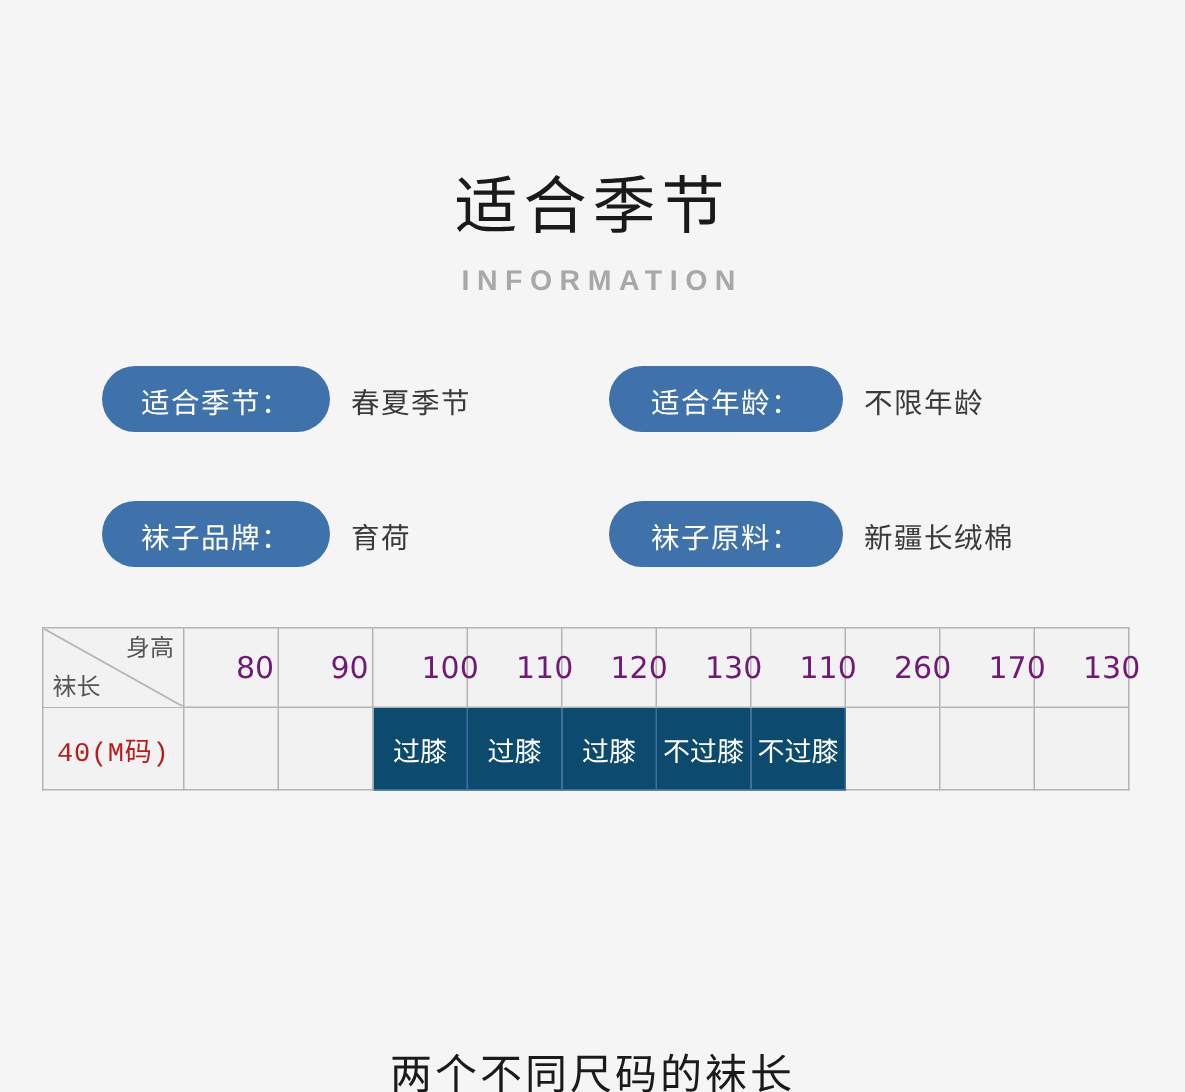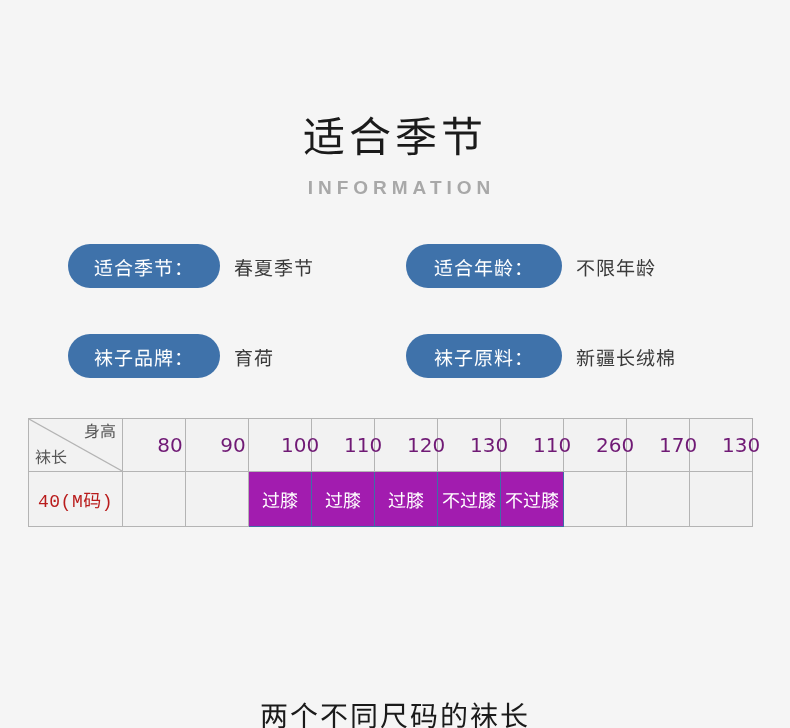--- a/index.html
+++ b/index.html
@@ -126,21 +126,21 @@
     font-size: 20px;
     padding-left: 32px;
   }
   table.size-table td.row-label {
     color: #b91c1c;
     font-size: 18px;
     letter-spacing: 0.5px;
     font-family: Liberation Mono, monospace;
   }
   table.size-table td.filled {
-    background: #a21caf;
+    background: #0c4a6e;
     color: #ffffff;
     font-size: 18px;
     letter-spacing: 0px;
     border-color: #3f6ea6;
   }
   table.size-table tr.data-row td { height: 54px; }
 
   
   td.corner-cell {
     position: relative;

